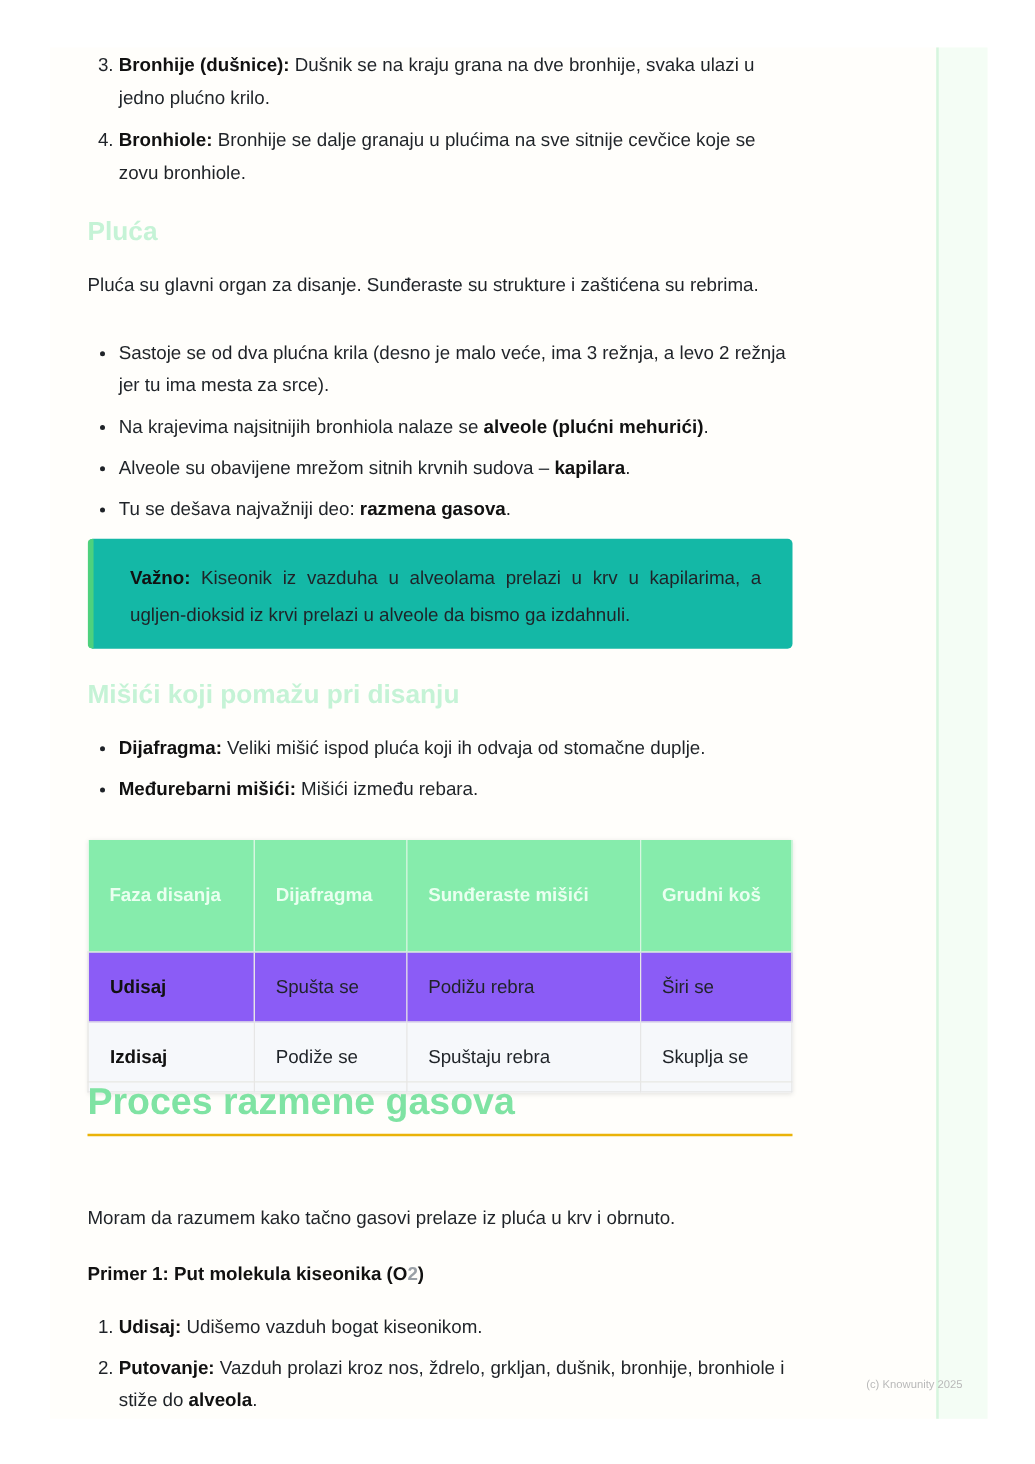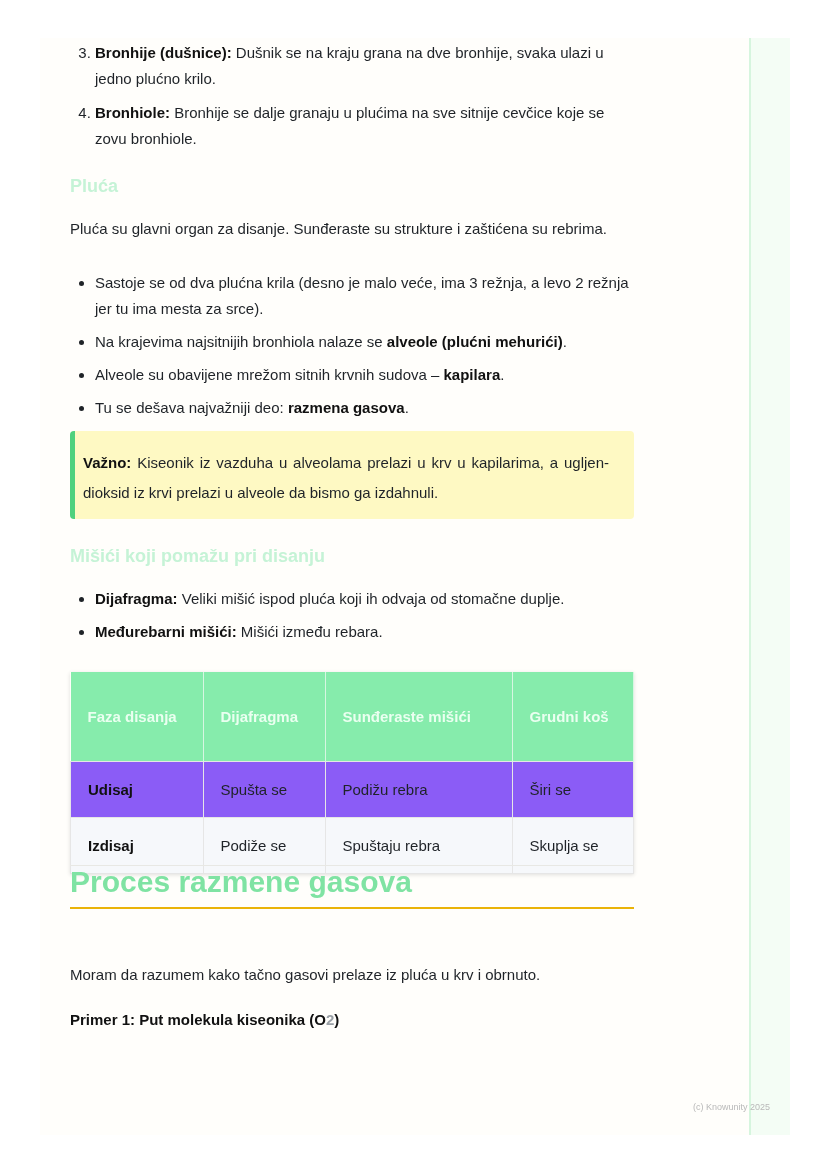--- a/index.html
+++ b/index.html
@@ -44,41 +44,41 @@
   ol, ul {
     margin: 0;
     padding-left: 25px;
   }
   li {
     margin: 0 0 8px 0;
   }
   ol.top-list { margin-top: 2px; }
   b { font-weight: 700; color: #111; }
   h3.sub {
-    font-size: 18px;
+    font-size: 21px;
     font-weight: 700;
     color: #c5f3d6;
     margin: 0;
     line-height: 28px;
   }
   .pluca-title { position: absolute; top: 134px; left: 0; }
   .pluca-para { position: absolute; top: 178px; left: 0; margin: 0; white-space: nowrap; text-align: center; }
   .pluca-list { position: absolute; top: 232px; left: 0; width: 540px; }
   .pluca-list li { margin-bottom: 7px; }
   .callout {
     position: absolute;
     top: 393px;
     left: 0;
     width: 564px;
     height: 88px;
-    background: #fef9c3;
+    background: #14b8a6;
     border-left: 5px solid #4ed17d;
     border-radius: 4px;
     box-sizing: border-box;
-    padding: 17px 25px 0 8px;
+    padding: 17px 25px 0 29px;
     text-align: justify;
     line-height: 30px;
   }
   .muscles-title { position: absolute; top: 504px; left: 0; }
   .muscles-list { position: absolute; top: 548px; left: 0; width: 540px; }
   .muscles-list li { margin-bottom: 7px; }
   table.phase {
     position: absolute;
     top: 634px;
     left: 0;
@@ -195,15 +195,19 @@
       </tr>
     </tbody>
   </table>
 
   <div class="rule"></div>
 
   <h2 class="main">Proces razmene gasova</h2>
   <p class="intro">Moram da razumem kako tačno gasovi prelaze iz pluća u krv i obrnuto.</p>
   <p class="primer"><span>Primer 1: Put molekula kiseonika (O</span><span class="sub2">2</span><span>)</span></p>
 
+  <ol class="steps">
+    <li><b>Udisaj:</b><span> Udišemo vazduh bogat kiseonikom.</span></li>
+    <li><b>Putovanje:</b><span> Vazduh prolazi kroz nos, ždrelo, grkljan, dušnik, bronhije, bronhiole i stiže do </span><b>alveola</b><span>.</span></li>
+  </ol>
 </div>
 
 <div class="footer">(c) Knowunity 2025</div>
 
 </body></html>

